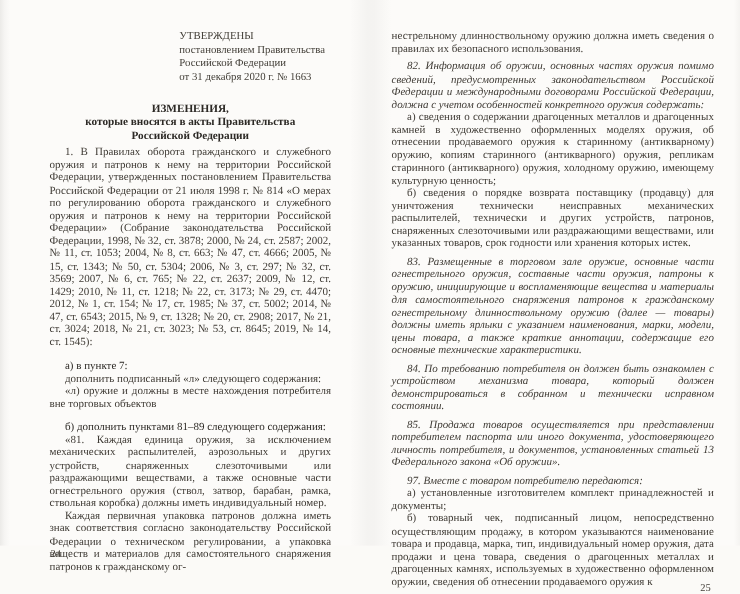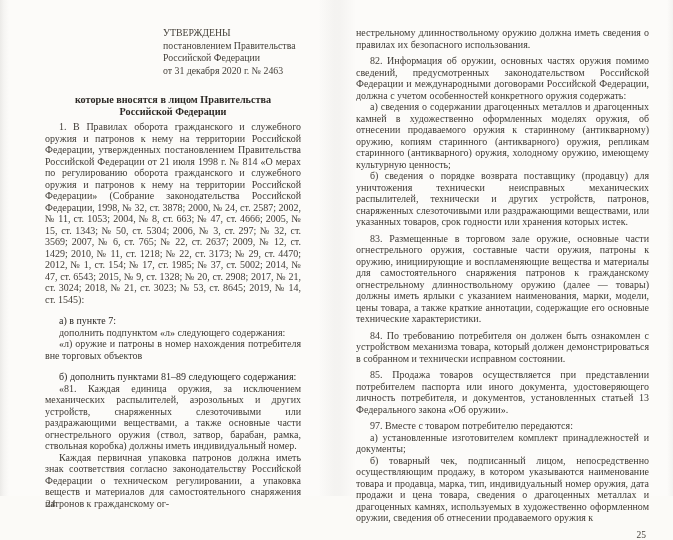--- a/index.html
+++ b/index.html
@@ -31,51 +31,52 @@
   }
   .body-text{margin-top:3px;}
   .body-text p{
     margin:0;padding:0;
     font-size:10px;line-height:11.5px;
     text-align:justify;text-indent:14px;
     hyphens:auto;-webkit-hyphens:auto;
   }
   .body-text p.bold{font-weight:normal;color:#2c2925;}
   .body-text p.gap{margin-top:10px;}
-  .body-text p.gap-sm{margin-top:5px;}
+  .body-text p.gap-sm{margin-top:5px;font-style:italic;}
   .body-text p.noindent{text-indent:0;}
   .col-right .body-text{margin-top:27px;}
   .pagenum{
     position:absolute;top:499px;
     font-size:9.5px;color:#45413a;
   }
   .pagenum-left{left:46px;}
   .pagenum-right{right:27px;margin-top:31px;}
 </style>
 </head>
 <body>
 
 <div class="scan">
 
   <div class="col col-left">
     <div class="approval">
       <div>УТВЕРЖДЕНЫ</div>
       <div>постановлением Правительства</div>
       <div>Российской Федерации</div>
-      <div>от 31 декабря 2020 г. № 2463</div>
+      <div>от 31 декабря 2020 г. № 1663</div>
     </div>
     <div class="doc-title">
-      <div>которые вносятся в лицом Правительства</div>
+      <div>ИЗМЕНЕНИЯ,</div>
+      <div>которые вносятся в акты Правительства</div>
       <div>Российской Федерации</div>
     </div>
     <div class="body-text" id="left-body">
         <p class="body">1. В Правилах оборота гражданского и служебного оружия и патронов к нему на территории Российской Федерации, утвержденных постановлением Правительства Российской Федерации от 21 июля 1998 г. № 814 «О мерах по регулированию оборота гражданского и служебного оружия и патронов к нему на территории Российской Федерации» (Собрание законодательства Российской Федерации, 1998, № 32, ст. 3878; 2000, № 24, ст. 2587; 2002, № 11, ст. 1053; 2004, № 8, ст. 663; № 47, ст. 4666; 2005, № 15, ст. 1343; № 50, ст. 5304; 2006, № 3, ст. 297; № 32, ст. 3569; 2007, № 6, ст. 765; № 22, ст. 2637; 2009, № 12, ст. 1429; 2010, № 11, ст. 1218; № 22, ст. 3173; № 29, ст. 4470; 2012, № 1, ст. 154; № 17, ст. 1985; № 37, ст. 5002; 2014, № 47, ст. 6543; 2015, № 9, ст. 1328; № 20, ст. 2908; 2017, № 21, ст. 3024; 2018, № 21, ст. 3023; № 53, ст. 8645; 2019, № 14, ст. 1545):</p>
         <p class="bold gap">а) в пункте 7:</p>
-        <p class="body">дополнить подпунктом «л» следующего содержания:</p>
-        <p class="body">«л) оружие и патроны в номер нахождения потребителя вне торговых объектов</p>
+        <p class="body">дополнить подписанный «л» следующего содержания:</p>
+        <p class="body">«л) оружие и должны в месте нахождения потребителя вне торговых объектов</p>
         <p class="bold gap">б) дополнить пунктами 81–89 следующего содержания:</p>
         <p class="body">«81. Каждая единица оружия, за исключением механических распылителей, аэрозольных и других устройств, снаряженных слезоточивыми или раздражающими веществами, а также основные части огнестрельного оружия (ствол, затвор, барабан, рамка, ствольная коробка) должны иметь индивидуальный номер.</p>
         <p class="body">Каждая первичная упаковка патронов должна иметь знак соответствия согласно законодательству Российской Федерации о техническом регулировании, а упаковка веществ и материалов для самостоятельного снаряжения патронов к гражданскому ог-</p>
       </div>
   </div>
 
   <div class="col col-right">
     <div class="body-text" id="right-body">
         <p class="body noindent">нестрельному длинноствольному оружию должна иметь сведения о правилах их безопасного использования.</p>
         <p class="body gap-sm">82. Информация об оружии, основных частях оружия помимо сведений, предусмотренных законодательством Российской Федерации и международными договорами Российской Федерации, должна с учетом особенностей конкретного оружия содержать:</p>

